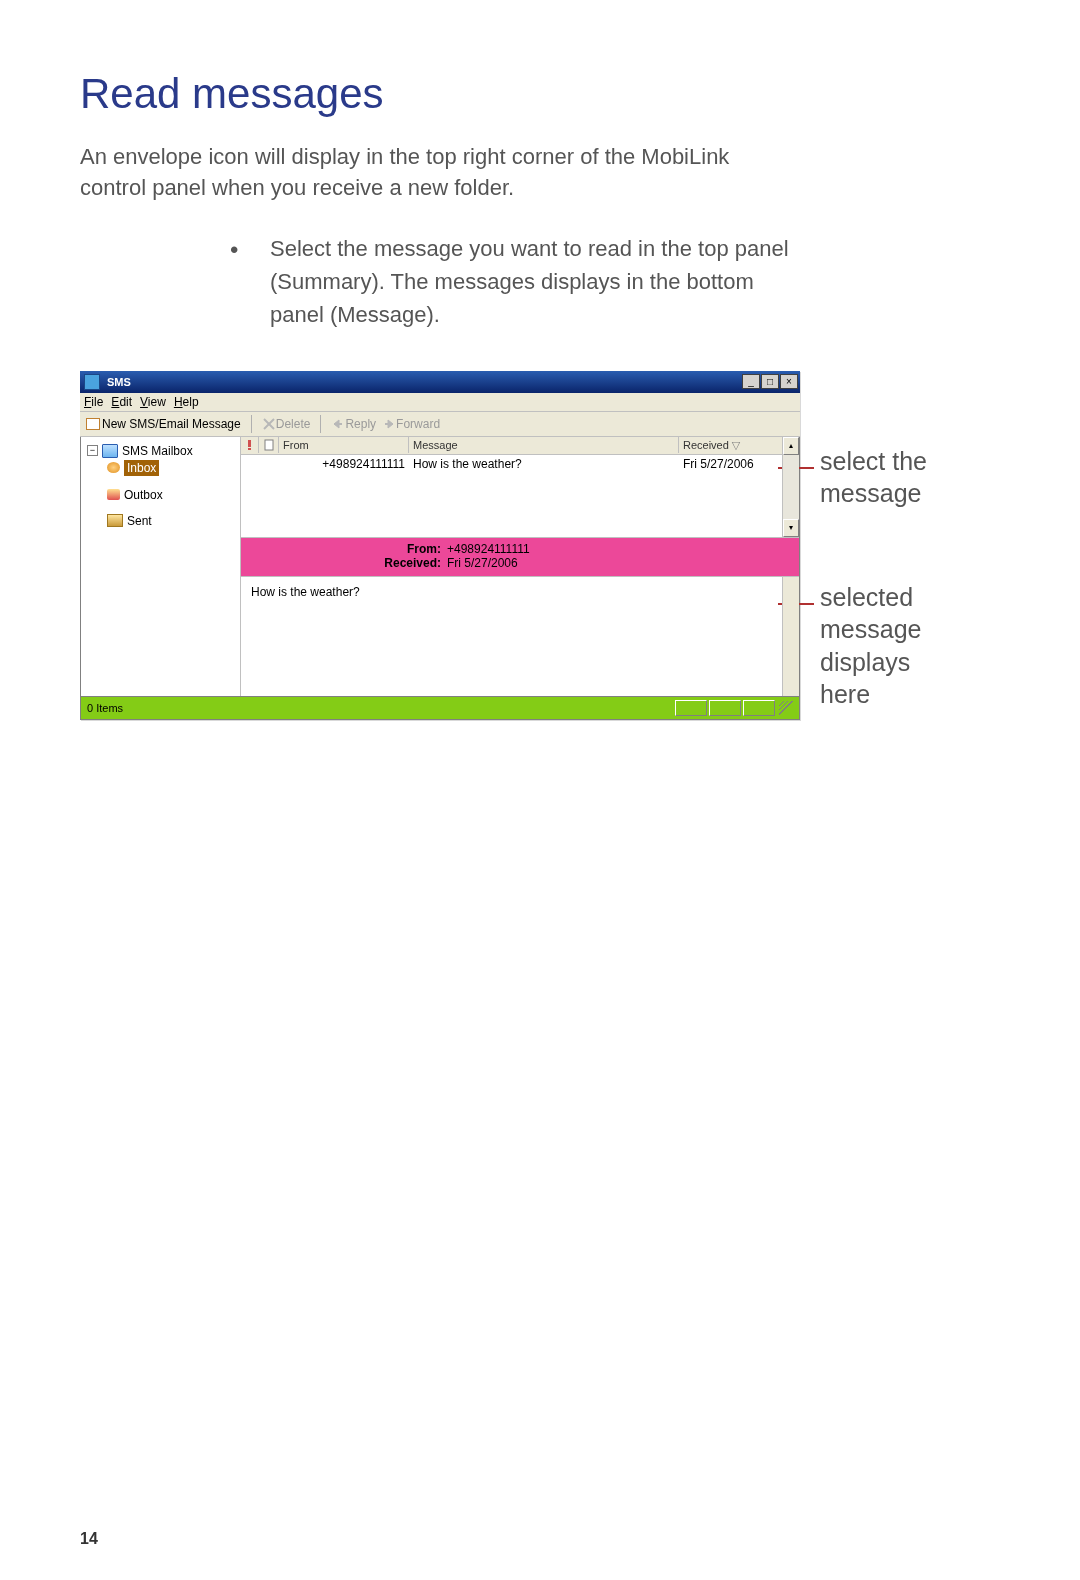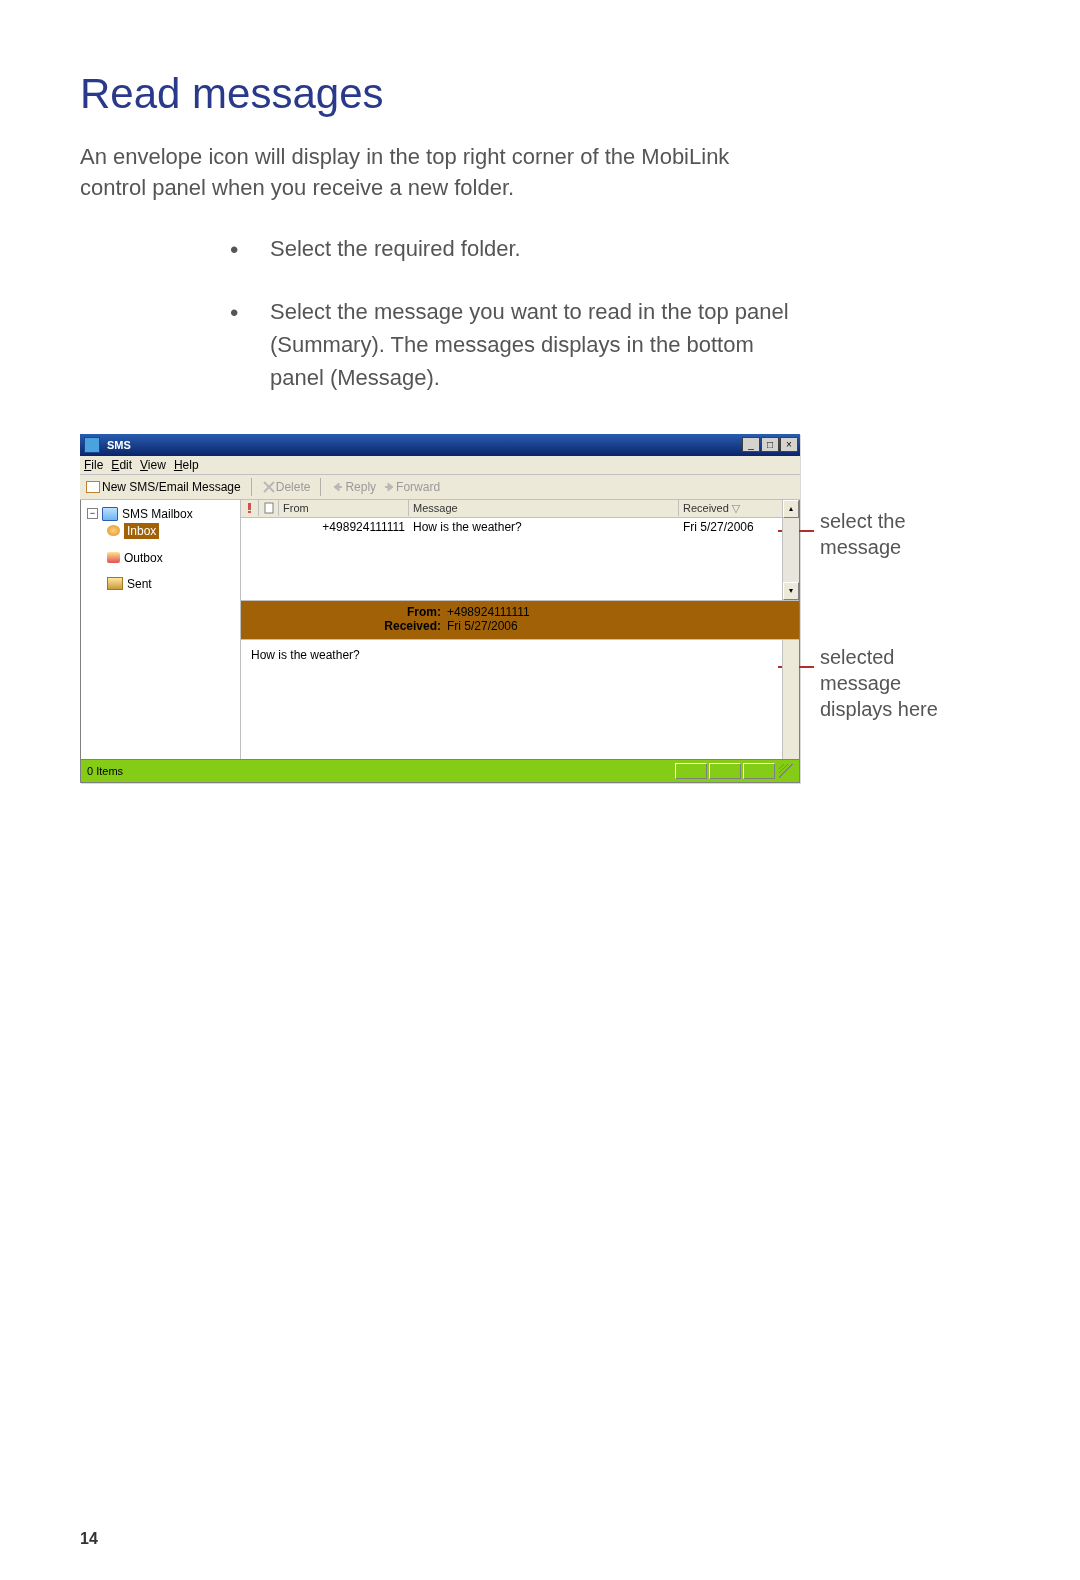--- a/index.html
+++ b/index.html
@@ -218,21 +218,21 @@
     border-left: 1px solid #c0c0c0;
     display: flex; flex-direction: column;
   }
   .list .scroll .sbtn {
     height: 16px; background:#ece9d8; border:1px solid #fff; border-right-color:#808080; border-bottom-color:#808080;
     display:flex; align-items:center; justify-content:center; font-size:8px; color:#000;
   }
   .list .scroll .track { flex:1; background:#e8e6dc; }
 
   .detailhdr {
-    background:#a16207;
+    background:#ec4899;
     border-bottom:1px solid #c0c0c0;
     padding: 4px 0 6px 0;
     font-size: 12px;
   }
   .detailhdr .line { display:flex; }
   .detailhdr .lbl { width: 200px; text-align: right; font-weight: bold; padding-right:4px;}
   .detailhdr .val { padding-left:2px; }
 
   .msgbody {
     flex: 1;
@@ -263,21 +263,21 @@
     width:14px; height:14px; margin-left:4px;
     background:
       linear-gradient(135deg, transparent 9px, #808080 9px, #808080 10px, transparent 10px),
       linear-gradient(135deg, transparent 6px, #808080 6px, #808080 7px, transparent 7px),
       linear-gradient(135deg, transparent 3px, #808080 3px, #808080 4px, transparent 4px);
   }
 
   
   .callout {
     position: absolute;
-    font-size: 20px;
+    font-size: 25px;
     color: #555;
     line-height: 1.3;
     width: 120px;
   }
   .cline {
     position: absolute;
     background: #b03030;
     height: 2px;
   }
 
@@ -294,21 +294,20 @@
 </style>
 </head>
 <body>
 
 <div class="page">
   <h1 class="title">Read messages</h1>
 
   <p class="intro">An envelope icon will display in the top right corner of the MobiLink control panel when you receive a new folder.</p>
 
   <ul class="bullets">
-    <li>Select the required folder.</li>
     <li>Select the message you want to read in the top panel (Summary). The messages displays in the bottom panel (Message).</li>
   </ul>
 
   <div class="shot-wrap">
 
     <div class="cline" style="left:698px; top:96px; width:36px;"></div>
     <div class="cline" style="left:698px; top:232px; width:36px;"></div>
 
     <div class="callout" style="left:740px; top:74px;">select the message</div>
     <div class="callout" style="left:740px; top:210px;">selected message displays here</div>

